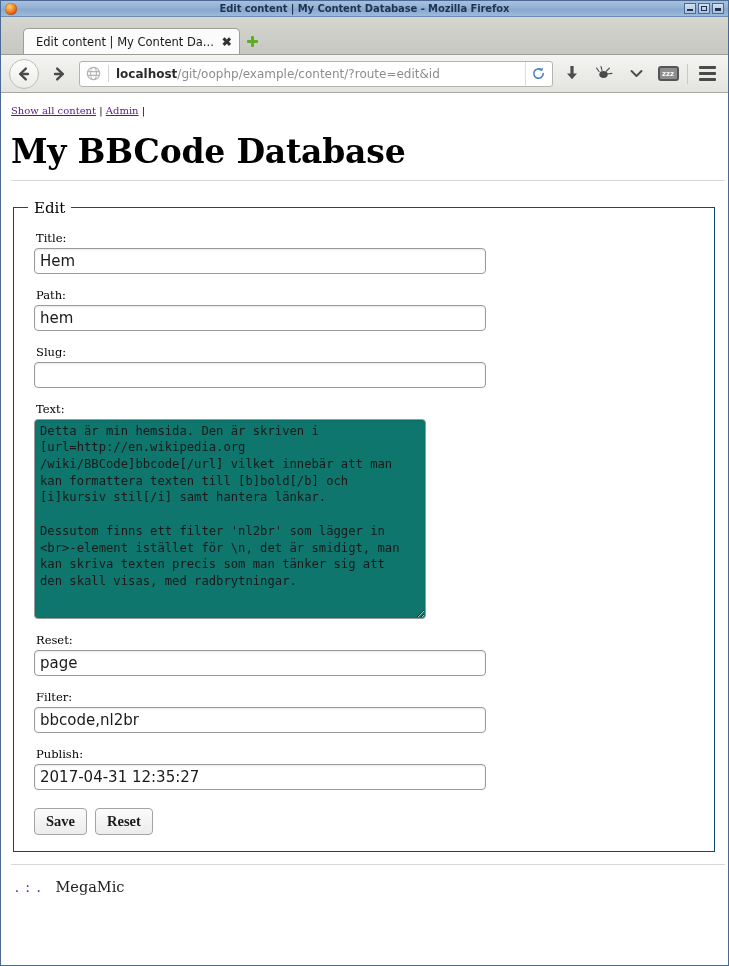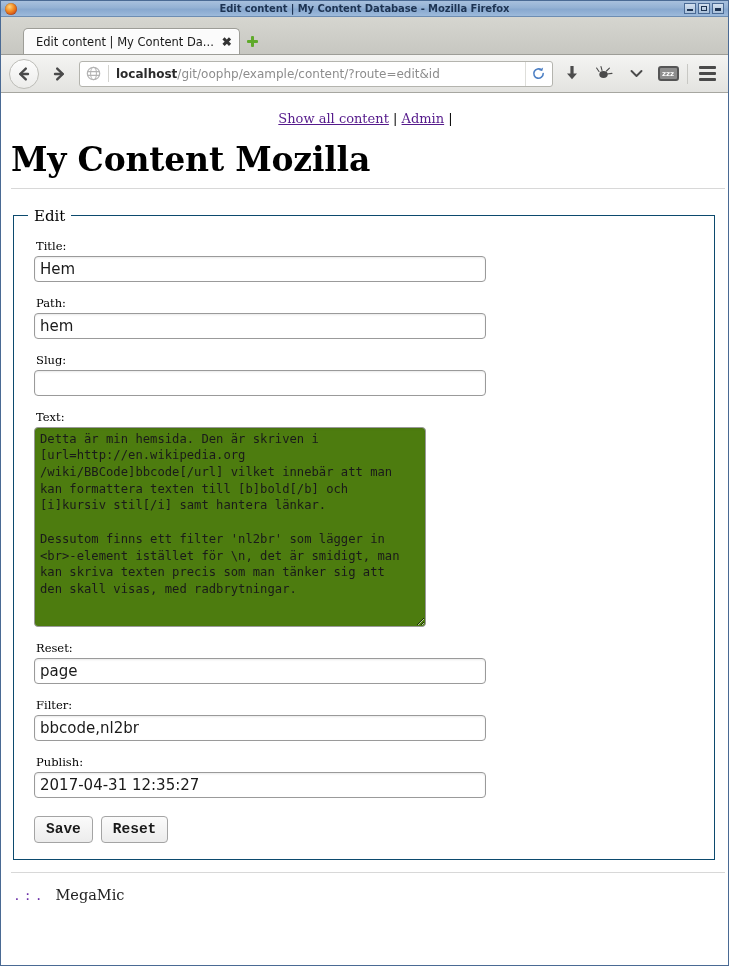--- a/index.html
+++ b/index.html
@@ -230,25 +230,24 @@
     position: relative;
   }
   .page {
     padding: 8px 8px 0 8px;
     box-sizing: border-box;
     height: 100%;
   }
 
   .nav-links {
     font-family: "DejaVu Serif", serif;
-    font-size: 13px;
+    font-size: 10px;
     color: #000;
-    margin: 8px 0 4px 2px;
+    margin: 0 0 4px 2px;
     line-height: 20px;
-    text-align: center;
   }
   .nav-links a {
     color: #551a8b;
     text-decoration: underline;
   }
   .nav-links .pipe { color: #000; }
 
   h1.site-title {
     font-family: "DejaVu Serif", serif;
     font-weight: bold;
@@ -311,33 +310,33 @@
   textarea.text-area {
     display: block;
     width: 392px;
     height: 200px;
     box-sizing: border-box;
     padding: 3px 5px;
     font-family: "DejaVu Sans Mono", monospace;
     font-size: 12.2px;
     line-height: 16.7px;
     color: #1a1a1a;
-    background: #4d7c0f;
+    background: #0f766e;
     border: 1px solid #9a9a9a;
     border-radius: 4px;
     box-shadow: inset 0 1px 2px rgba(0,0,0,.09);
     resize: both;
     overflow: hidden;
     white-space: pre;
     outline: none;
   }
 
   .btn-row { margin: 18px 0 0 8px; display: flex; gap: 8px; }
   button.form-btn {
-    font-family: Liberation Mono, monospace;
+    font-family: Liberation Serif, serif;
     font-size: 14.5px;
     font-weight: bold;
     color: #1a1a1a;
     background: linear-gradient(to bottom,#fbfbfb,#ececec);
     border: 1px solid #a4a4a4;
     border-radius: 4px;
     padding: 3px 11px 4px 11px;
     cursor: pointer;
     line-height: 18px;
   }
@@ -453,21 +452,21 @@
   <div class="viewport">
     <div class="page">
 
       <div class="nav-links">
         <a href="#">Show all content</a>
         <span class="pipe">|</span>
         <a href="#">Admin</a>
         <span class="pipe">|</span>
       </div>
 
-      <h1 class="site-title">My Content Mozilla</h1>
+      <h1 class="site-title">My BBCode Database</h1>
       <hr class="title-rule">
 
       <fieldset class="edit-box">
         <legend>Edit</legend>
 
         <div class="field">
           <label class="field-label">Title:</label>
           <input class="text-input" type="text" value="Hem" style="">
         </div>
 

